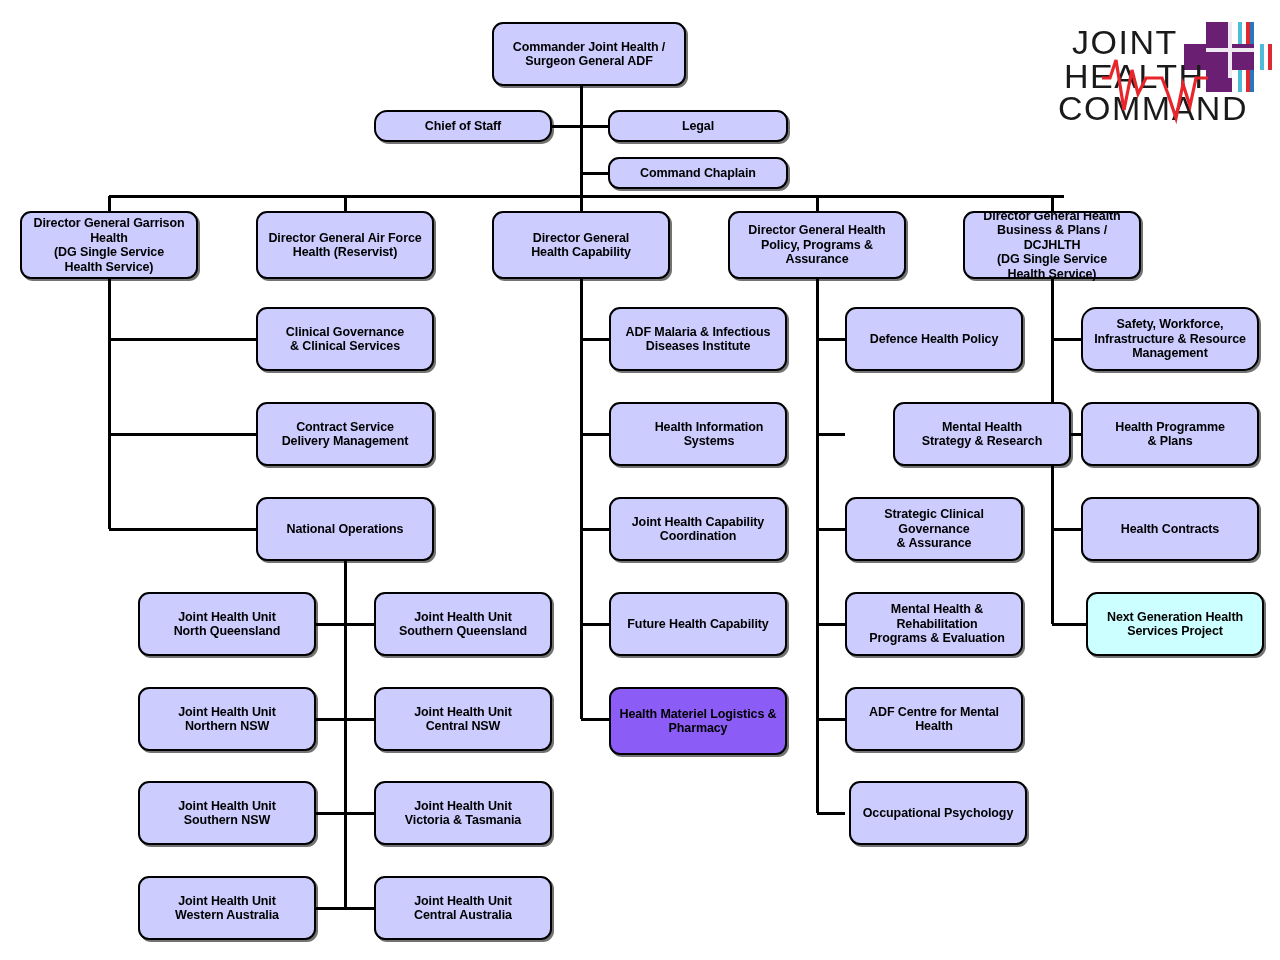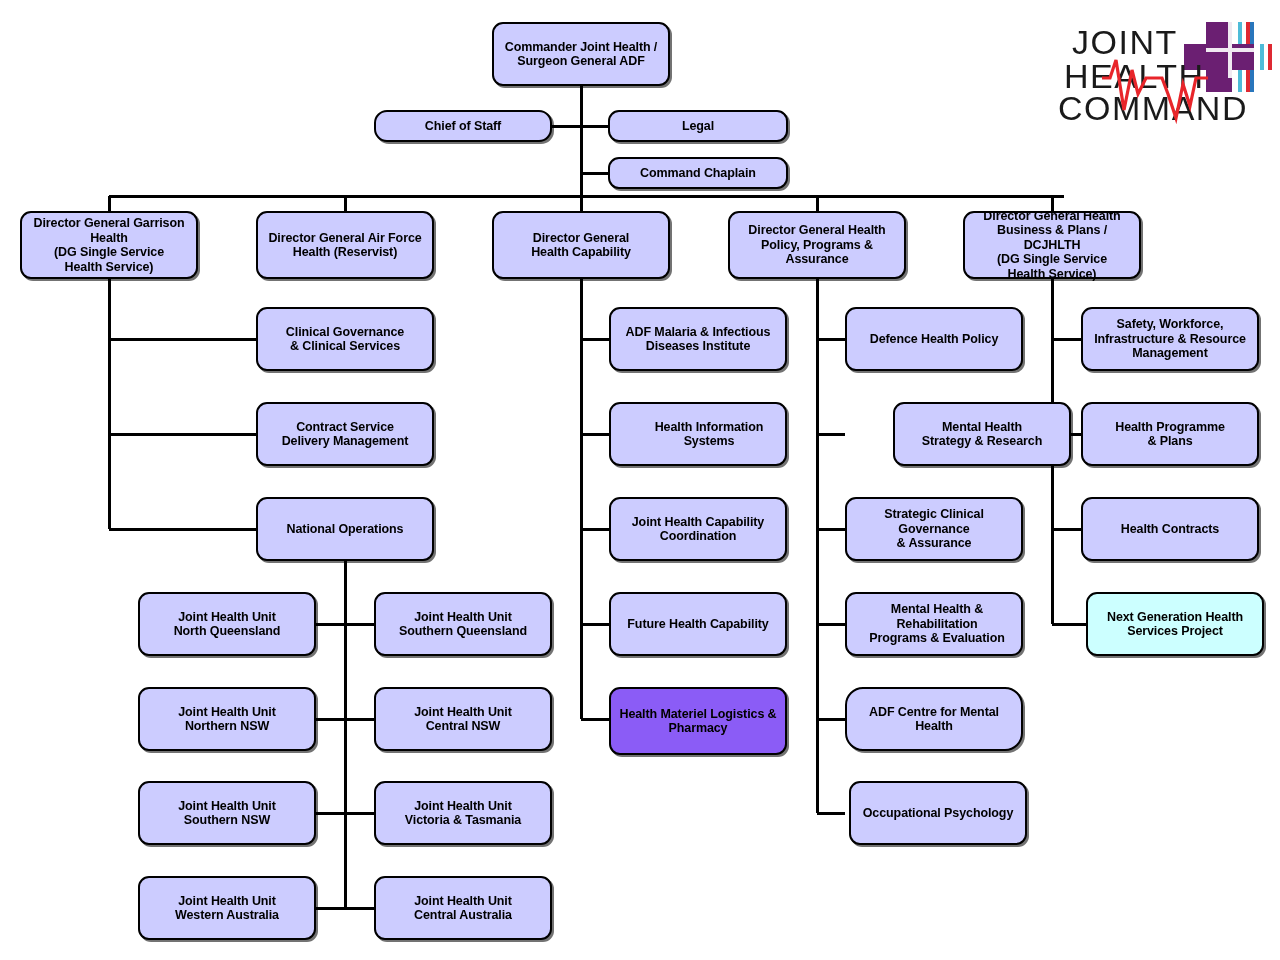--- a/index.html
+++ b/index.html
@@ -132,21 +132,21 @@
 
     <text x="22" y="40" font-family="'Liberation Sans', sans-serif" font-size="34" letter-spacing="1.5" fill="#1a1a1a">JOINT</text>
     <text x="14" y="74" font-family="'Liberation Sans', sans-serif" font-size="34" letter-spacing="1.5" fill="#1a1a1a">HEALTH</text>
     <text x="8" y="106" font-family="'Liberation Sans', sans-serif" font-size="34" letter-spacing="1.5" fill="#1a1a1a">COMMAND</text>
 
     <path d="M52 64 L60 64 L66 46 L74 96 L82 56 L88 80 L96 64 L108 64" fill="none" stroke="#e8252a" stroke-width="3.2"></path>
     <path d="M108 64 L112 64 L118 80 L126 104 L133 70 L140 92 L146 64 L158 64" fill="none" stroke="#e8252a" stroke-width="3.2"></path>
   </svg>
 
   <div id="nodes">
-      <div class="node" style="left: 492px; top: 22px; width: 178px; height: 64px; background: rgb(204, 204, 255);">
+      <div class="node" style="left: 492px; top: 22px; width: 194px; height: 64px; background: rgb(204, 204, 255);">
         <span class="label">Commander Joint Health /
 Surgeon General ADF</span>
       </div>
       <div class="node" style="left: 374px; top: 110px; width: 178px; height: 32px; background: rgb(204, 204, 255); border-radius: 13px;">
         <span class="label">Chief  of Staff</span>
       </div>
       <div class="node" style="left: 608px; top: 110px; width: 180px; height: 32px; background: rgb(204, 204, 255);">
         <span class="label">Legal</span>
       </div>
       <div class="node" style="left: 608px; top: 157px; width: 180px; height: 32px; background: rgb(204, 204, 255);">
@@ -245,27 +245,27 @@
 Strategy &amp; Research</span>
       </div>
       <div class="node" style="left: 845px; top: 497px; width: 178px; height: 64px; background: rgb(204, 204, 255);">
         <span class="label">Strategic Clinical Governance
 &amp; Assurance</span>
       </div>
       <div class="node" style="left: 845px; top: 592px; width: 178px; height: 64px; background: rgb(204, 204, 255); padding-left: 12px;">
         <span class="label">Mental Health &amp; Rehabilitation
 Programs &amp; Evaluation</span>
       </div>
-      <div class="node" style="left: 845px; top: 687px; width: 178px; height: 64px; background: rgb(204, 204, 255); border-radius: 18px;">
+      <div class="node" style="left: 845px; top: 687px; width: 178px; height: 64px; background: rgb(204, 204, 255);">
         <span class="label">ADF Centre for Mental Health</span>
       </div>
       <div class="node" style="left: 849px; top: 781px; width: 178px; height: 64px; background: rgb(204, 204, 255);">
         <span class="label">Occupational Psychology</span>
       </div>
-      <div class="node" style="left: 1081px; top: 307px; width: 178px; height: 64px; background: rgb(204, 204, 255);">
+      <div class="node" style="left: 1081px; top: 307px; width: 178px; height: 64px; background: rgb(204, 204, 255); border-radius: 15px;">
         <span class="label">Safety, Workforce,
 Infrastructure &amp; Resource
 Management</span>
       </div>
       <div class="node" style="left: 1081px; top: 402px; width: 178px; height: 64px; background: rgb(204, 204, 255);">
         <span class="label">Health Programme
 &amp; Plans</span>
       </div>
       <div class="node" style="left: 1081px; top: 497px; width: 178px; height: 64px; background: rgb(204, 204, 255);">
         <span class="label">Health Contracts</span>

